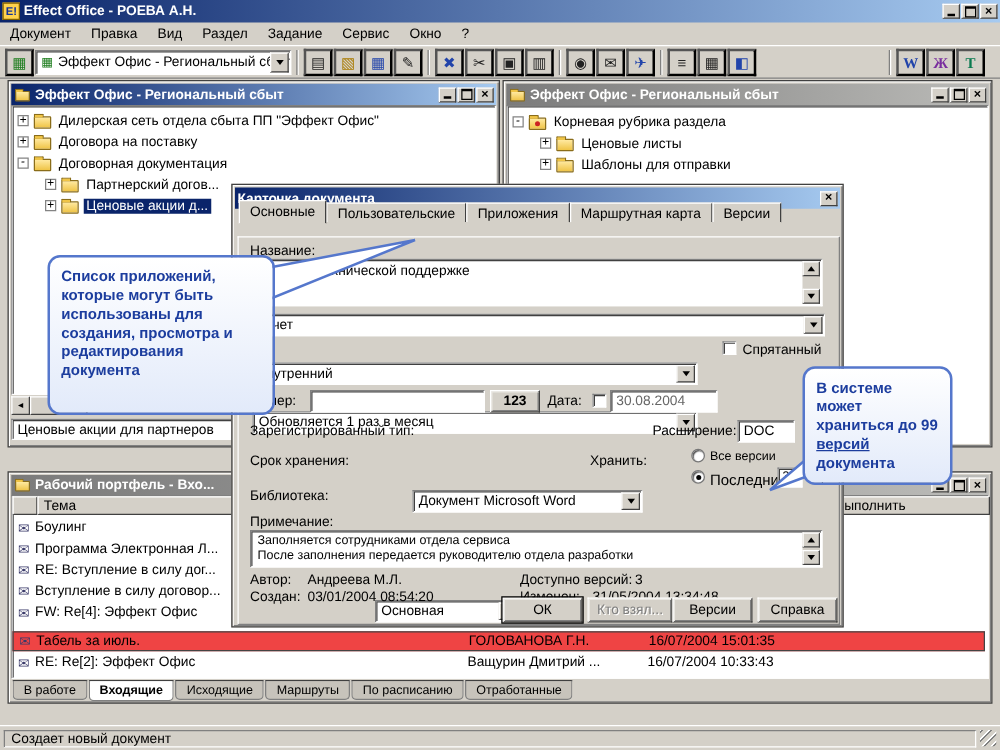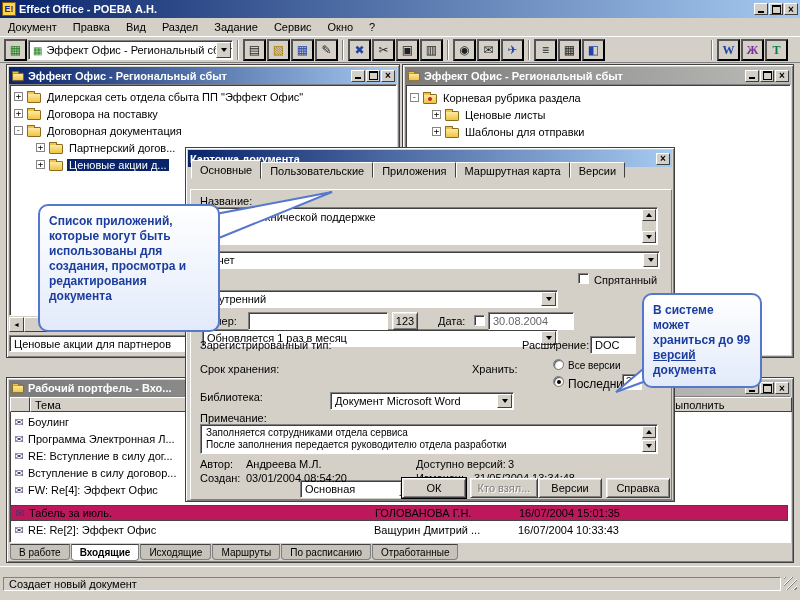--- a/index.html
+++ b/index.html
@@ -63,39 +63,39 @@
   .rad.on::after{content:"";width:4px;height:4px;border-radius:50%;background:#000}
   .sarrow{width:15px;height:15px;background:#d4d0c8;border:1px solid;border-color:#fff #404040 #404040 #fff;
        display:flex;align-items:center;justify-content:center;font-size:7px;flex:none}
   .arr-l::before{content:"◄"}
   .arr-r::before{content:"►"}
   .strack{flex:1;background:#ece9e2;display:flex}
   .sthumb{width:46px;height:100%;background:#d4d0c8;border:1px solid;border-color:#fff #404040 #404040 #fff}
   .colh{position:absolute;top:19px;height:15px;background:#d4d0c8;border:1px solid;
         border-color:#fff #404040 #404040 #fff;font-size:11px;display:flex;align-items:center;padding:0 4px}
   .lrow{position:absolute;left:3px;width:778px;display:flex;align-items:center;height:16px;white-space:nowrap}
-  .rowsel{border:1px solid #444;background:#be185d}
+  .rowsel{border:1px solid #444;background:#ef4444}
   .micon{width:18px;text-align:center;flex:none}
   .micon::before{content:"✉";font-size:11px;color:#3a3a6a}
   .btab{height:16px;padding:0 8px;display:flex;align-items:center;font-size:10px;background:#c7c3bb;
         border:1px solid #808080;border-top:1px solid #404040;border-radius:0 0 4px 4px;margin-right:1px}
   .btab.active{background:#fff;font-weight:bold;height:17px}
   .dtab{padding:2px 8px 0;background:#d4d0c8;border:1px solid;border-color:#fff #404040 transparent #fff;
         height:16px;margin-top:2px;font-size:11px;display:flex;align-items:flex-start}
   .dtab.active{height:19px;margin-top:0;z-index:3;position:relative;padding-top:3px}
   .mscol{position:absolute;right:1px;top:1px;bottom:1px;width:14px;display:flex;flex-direction:column;
         justify-content:space-between;background:#d4d0c8}
   .msb{height:12px;background:#d4d0c8;border:1px solid;border-color:#fff #404040 #404040 #fff;
         display:flex;align-items:center;justify-content:center}
   .dlabel{position:absolute;font-size:11px;white-space:nowrap}
   .callout{position:absolute;z-index:127;background:linear-gradient(180deg,#ffffff,#e2eafa);
         border:2px solid #5577cc;border-radius:10px;color:#1c3d9e;font-weight:bold;
         font-size:12px;line-height:15px;padding:8px 9px}
   .tails{position:absolute;left:0;top:0;z-index:126;pointer-events:none}
-  .statusbar{position:absolute;left:0;bottom:0;width:800px;height:34px;background:#d4d0c8;
+  .statusbar{position:absolute;left:0;bottom:0;width:800px;height:20px;background:#d4d0c8;
         border-top:1px solid #fff;display:flex;align-items:center;padding:1px 3px;gap:3px}
   .spanel{flex:1;height:14px;border:1px solid;border-color:#808080 #fff #fff #808080;
         display:flex;align-items:center;padding:0 5px;font-size:11px}
   .grip{width:13px;height:13px;background:repeating-linear-gradient(135deg,#fff 0 1px,#808080 1px 2px,transparent 2px 5px)}
   .app-ico{width:14px;height:14px;background:#ffd34d;color:#133399;font-weight:bold;font-size:9px;
         display:flex;align-items:center;justify-content:center;border:1px solid #806000;flex:none}
 </style>
 </head>
 <body>
 
@@ -375,21 +375,21 @@
     <span class="dlabel" style="left:408px;top:126px">Спрятанный</span>
     <div class="abs combo" style="left:14px;top:143px;width:356px;height:18px">
       <span>Обновляется 1 раз в месяц</span>
       <span class="carr">
           <i class="tri"></i>
         </span>
     </div>
 
     <span class="dlabel" style="left:14px;top:167px">Номер:</span>
     <div class="abs sunk" style="left:62px;top:164px;width:140px;height:18px;padding:2px 4px"><span></span></div>
-    <button class="abs btn" style="left:206px;top:164px;width:26px;height:18px;font-weight:normal">
+    <button class="abs btn" style="left:206px;top:164px;width:40px;height:18px;font-weight:bold">
         <span>123</span>
       </button>
     <span class="dlabel" style="left:252px;top:167px">Дата:</span>
     <span class="abs cbx" style="left:288px;top:167px"></span>
     <div class="abs sunk" style="left:302px;top:164px;width:86px;height:18px;padding:2px 4px;color:#666"><span>30.08.2004</span></div>
 
     <span class="dlabel" style="left:14px;top:191px">Зарегистрированный тип:</span>
     <div class="abs combo" style="left:142px;top:188px;width:184px;height:18px">
       <span>Документ Microsoft Word</span>
       <span class="carr">

